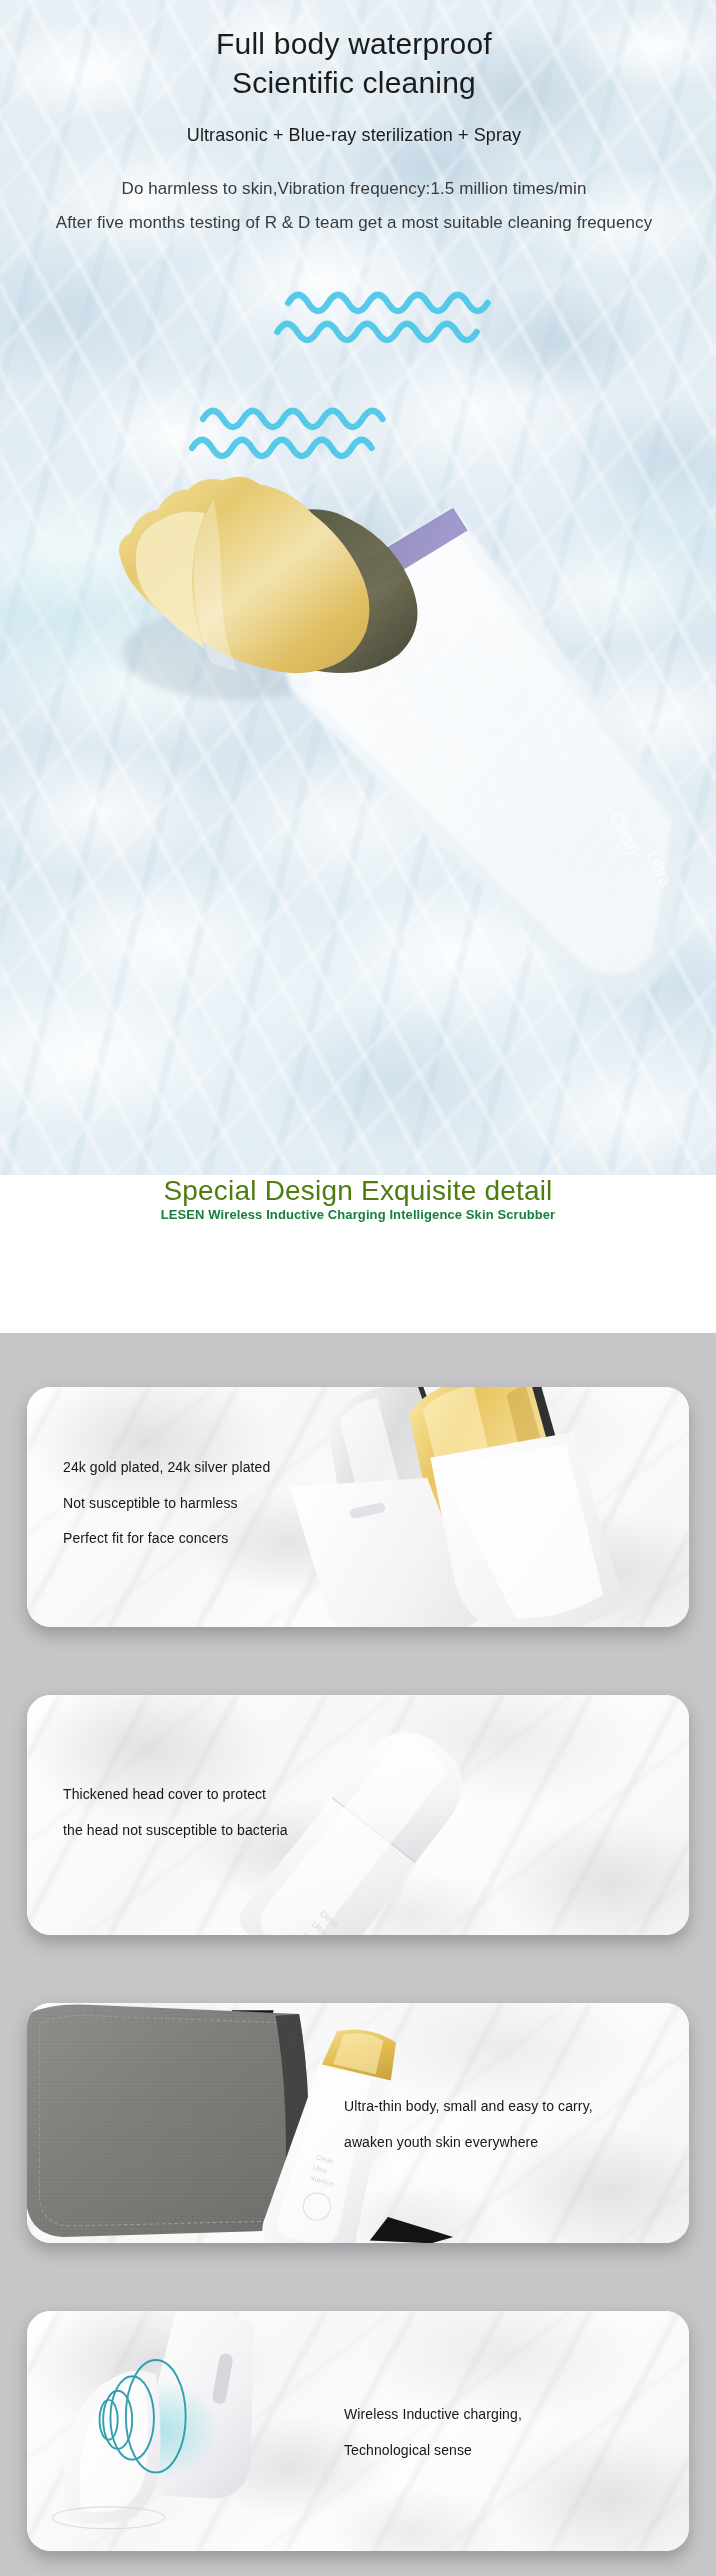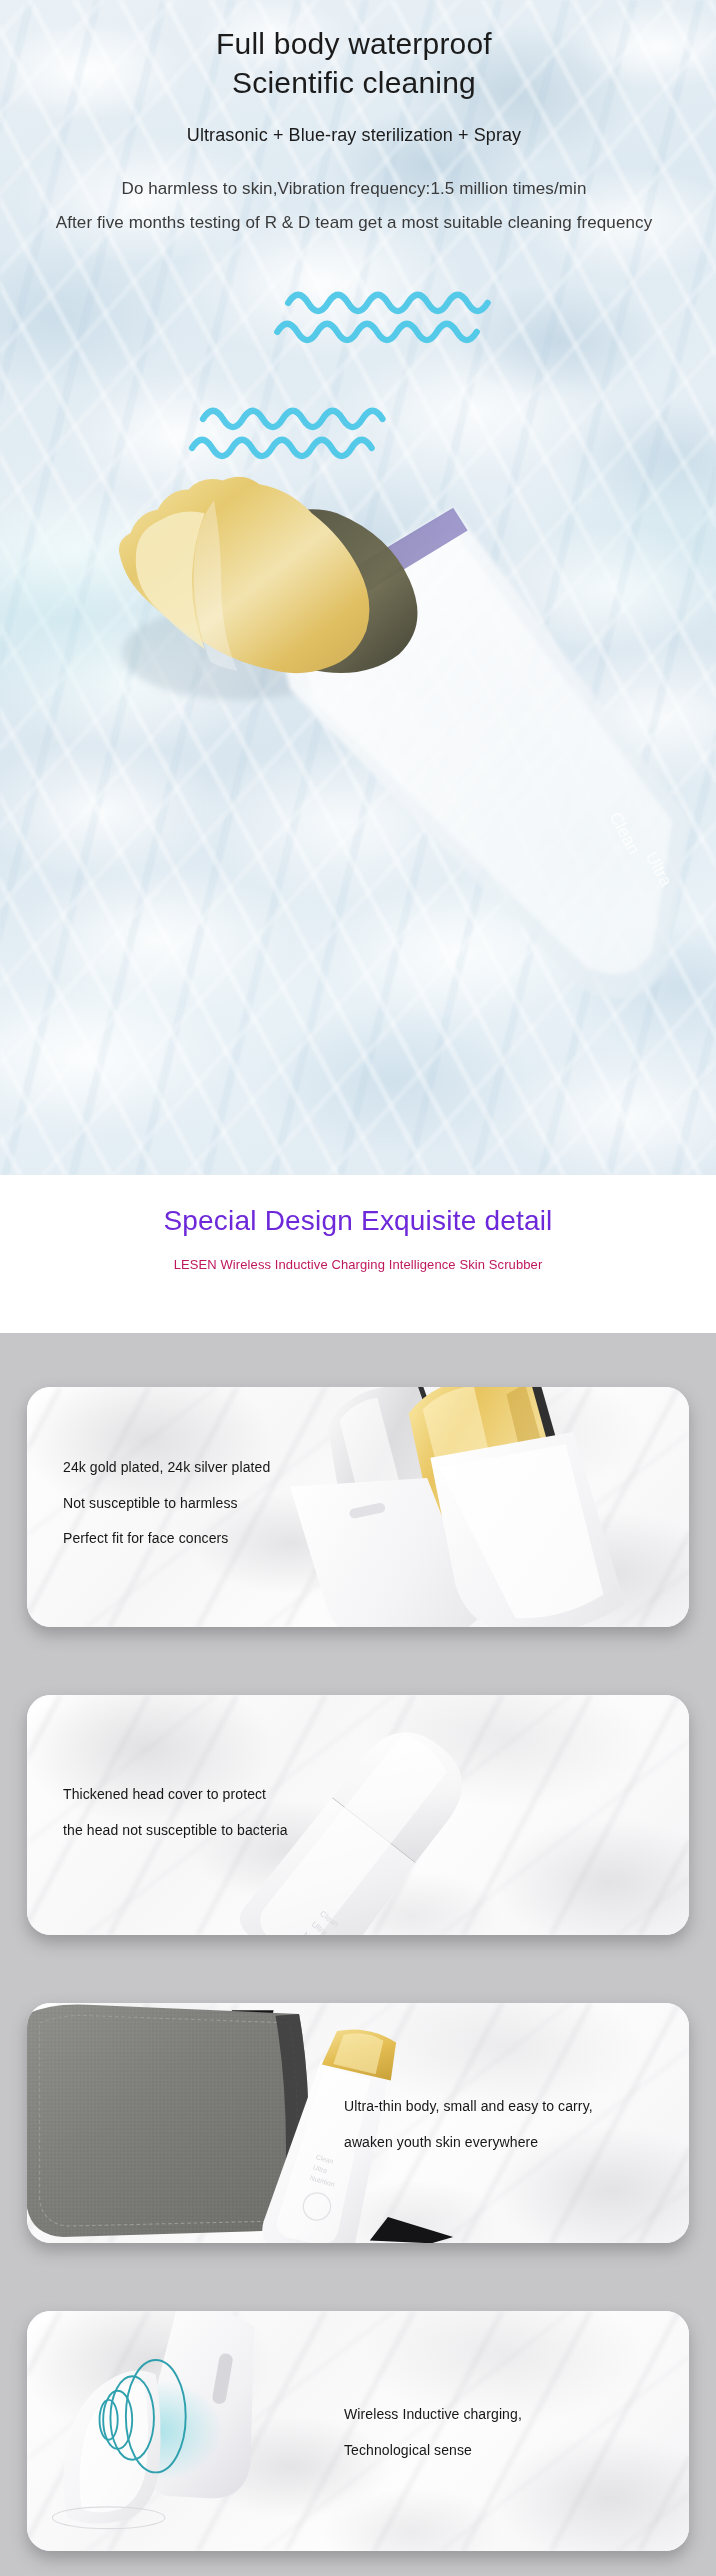--- a/index.html
+++ b/index.html
@@ -90,26 +90,26 @@
     position:absolute; left:0; top:0; width:716px; height:1175px; z-index:4;
     pointer-events:none;
   }
 
   
   .band{
     width:716px; height:158px; background:#ffffff;
     text-align:center; position:relative;
   }
   .band-title{
-    font-size:28px; font-weight:300; color:#6d28d9;
-    padding-top:30px; letter-spacing:0.2px;
+    font-size:28px; font-weight:300; color:#4d7c0f;
+    letter-spacing:0.2px;
   }
   .band-sub{
-    font-size:13px; font-weight:400; color:#be185d;
-    margin-top:20px; letter-spacing:0.1px;
+    font-size:13px; font-weight:700; color:#15803d;
+    letter-spacing:0.1px;
   }
 
   
   .cards{
     width:716px; background:#c6c6c8; padding:54px 0 49px 0;
   }
   .card{
     position:relative;
     width:662px; height:240px;
     margin:0 auto 68px auto;

